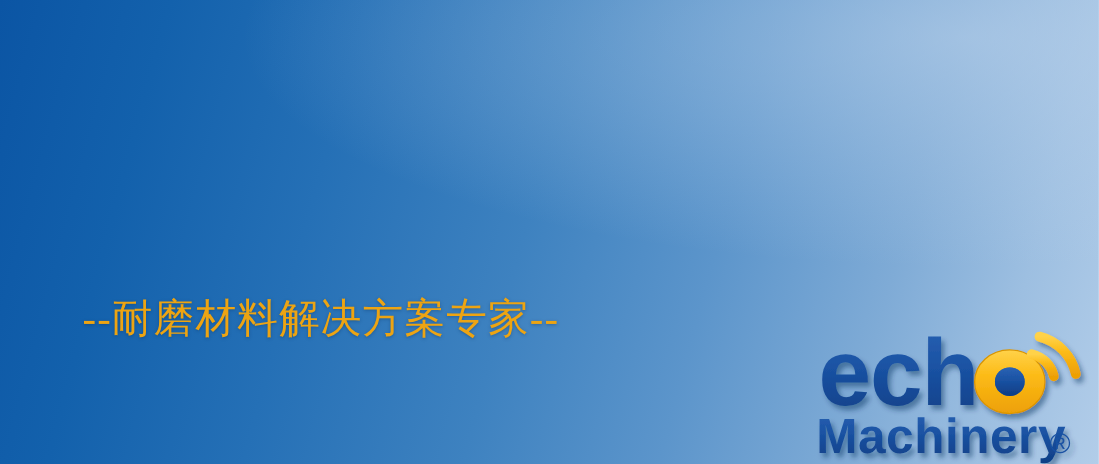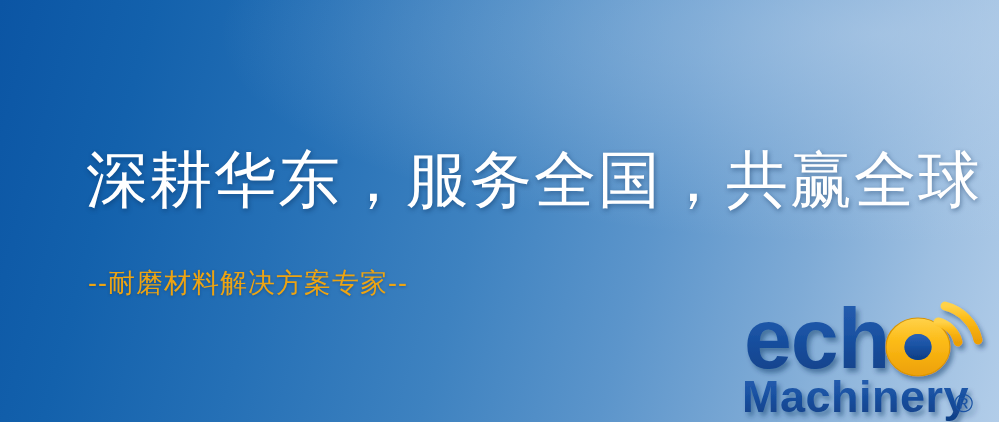--- a/index.html
+++ b/index.html
@@ -41,24 +41,24 @@
     line-height: 1.05;
     color: #ffffff;
     letter-spacing: 2px;
     white-space: nowrap;
     text-shadow: 1px 2px 5px rgba(6,40,82,0.45);
     z-index: 3;
   }
 
   .subhead {
     position: absolute;
-    left: 88px;
+    left: 75px;
     top: 265px;
-    font-family: Liberation Sans, sans-serif;
-    font-size: 27px;
+    font-family: Liberation Serif, serif;
+    font-size: 37px;
     letter-spacing: 1px;
     color: #eda412;
     white-space: nowrap;
     text-shadow: 0 1px 3px rgba(6,40,82,0.35);
     z-index: 3;
   }
 
   
   .logo {
     position: absolute;
@@ -69,21 +69,20 @@
     z-index: 4;
     text-align: center;
   }
   .logo svg { display: block; }
 </style>
 </head>
 <body>
 
 <div id="banner">
 
-  <div class="headline">深耕华东，服务全国，共赢全球</div>
 
   <div class="subhead">--耐磨材料解决方案专家--</div>
 
   <div class="logo">
     <svg width="257" height="126" viewBox="0 0 257 126" xmlns="http://www.w3.org/2000/svg">
       <defs>
         <filter id="lshadow" x="-30%" y="-30%" width="180%" height="180%">
           <feDropShadow dx="3" dy="4" stdDeviation="2.6" flood-color="#0c2e5c" flood-opacity="0.45"></feDropShadow>
         </filter>
         <linearGradient id="blueGrad" x1="0" y1="0" x2="0" y2="1">

